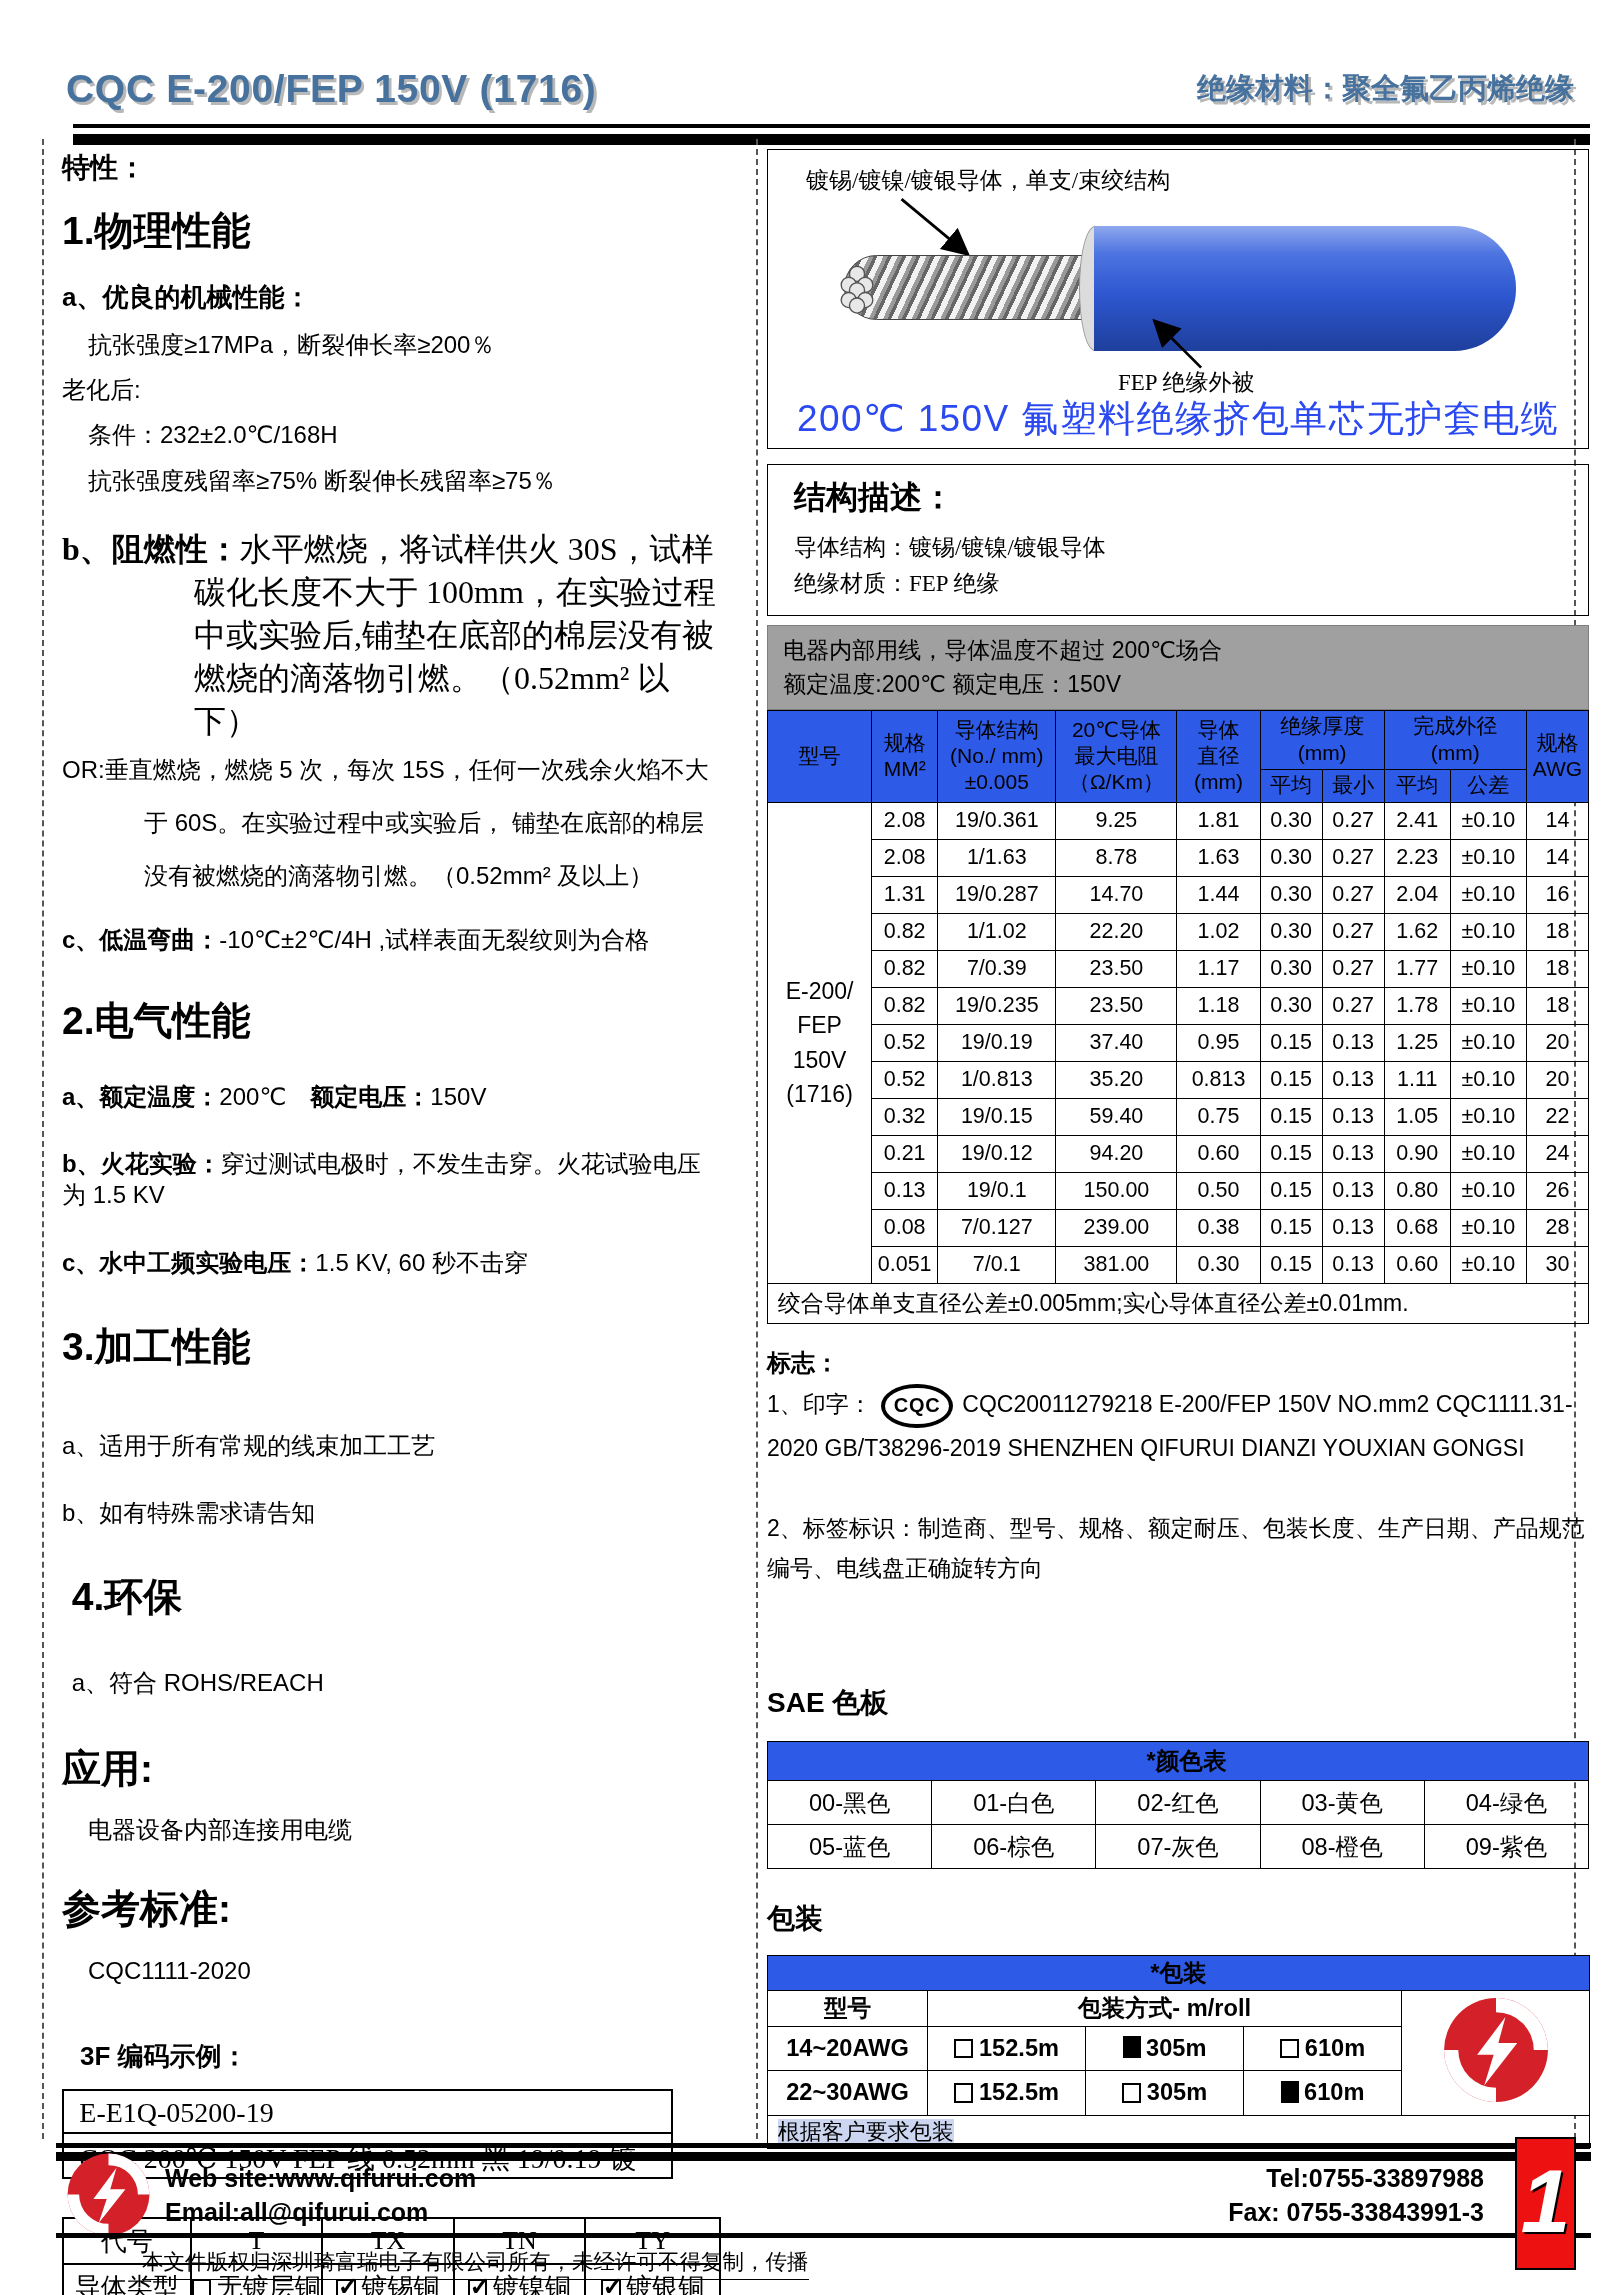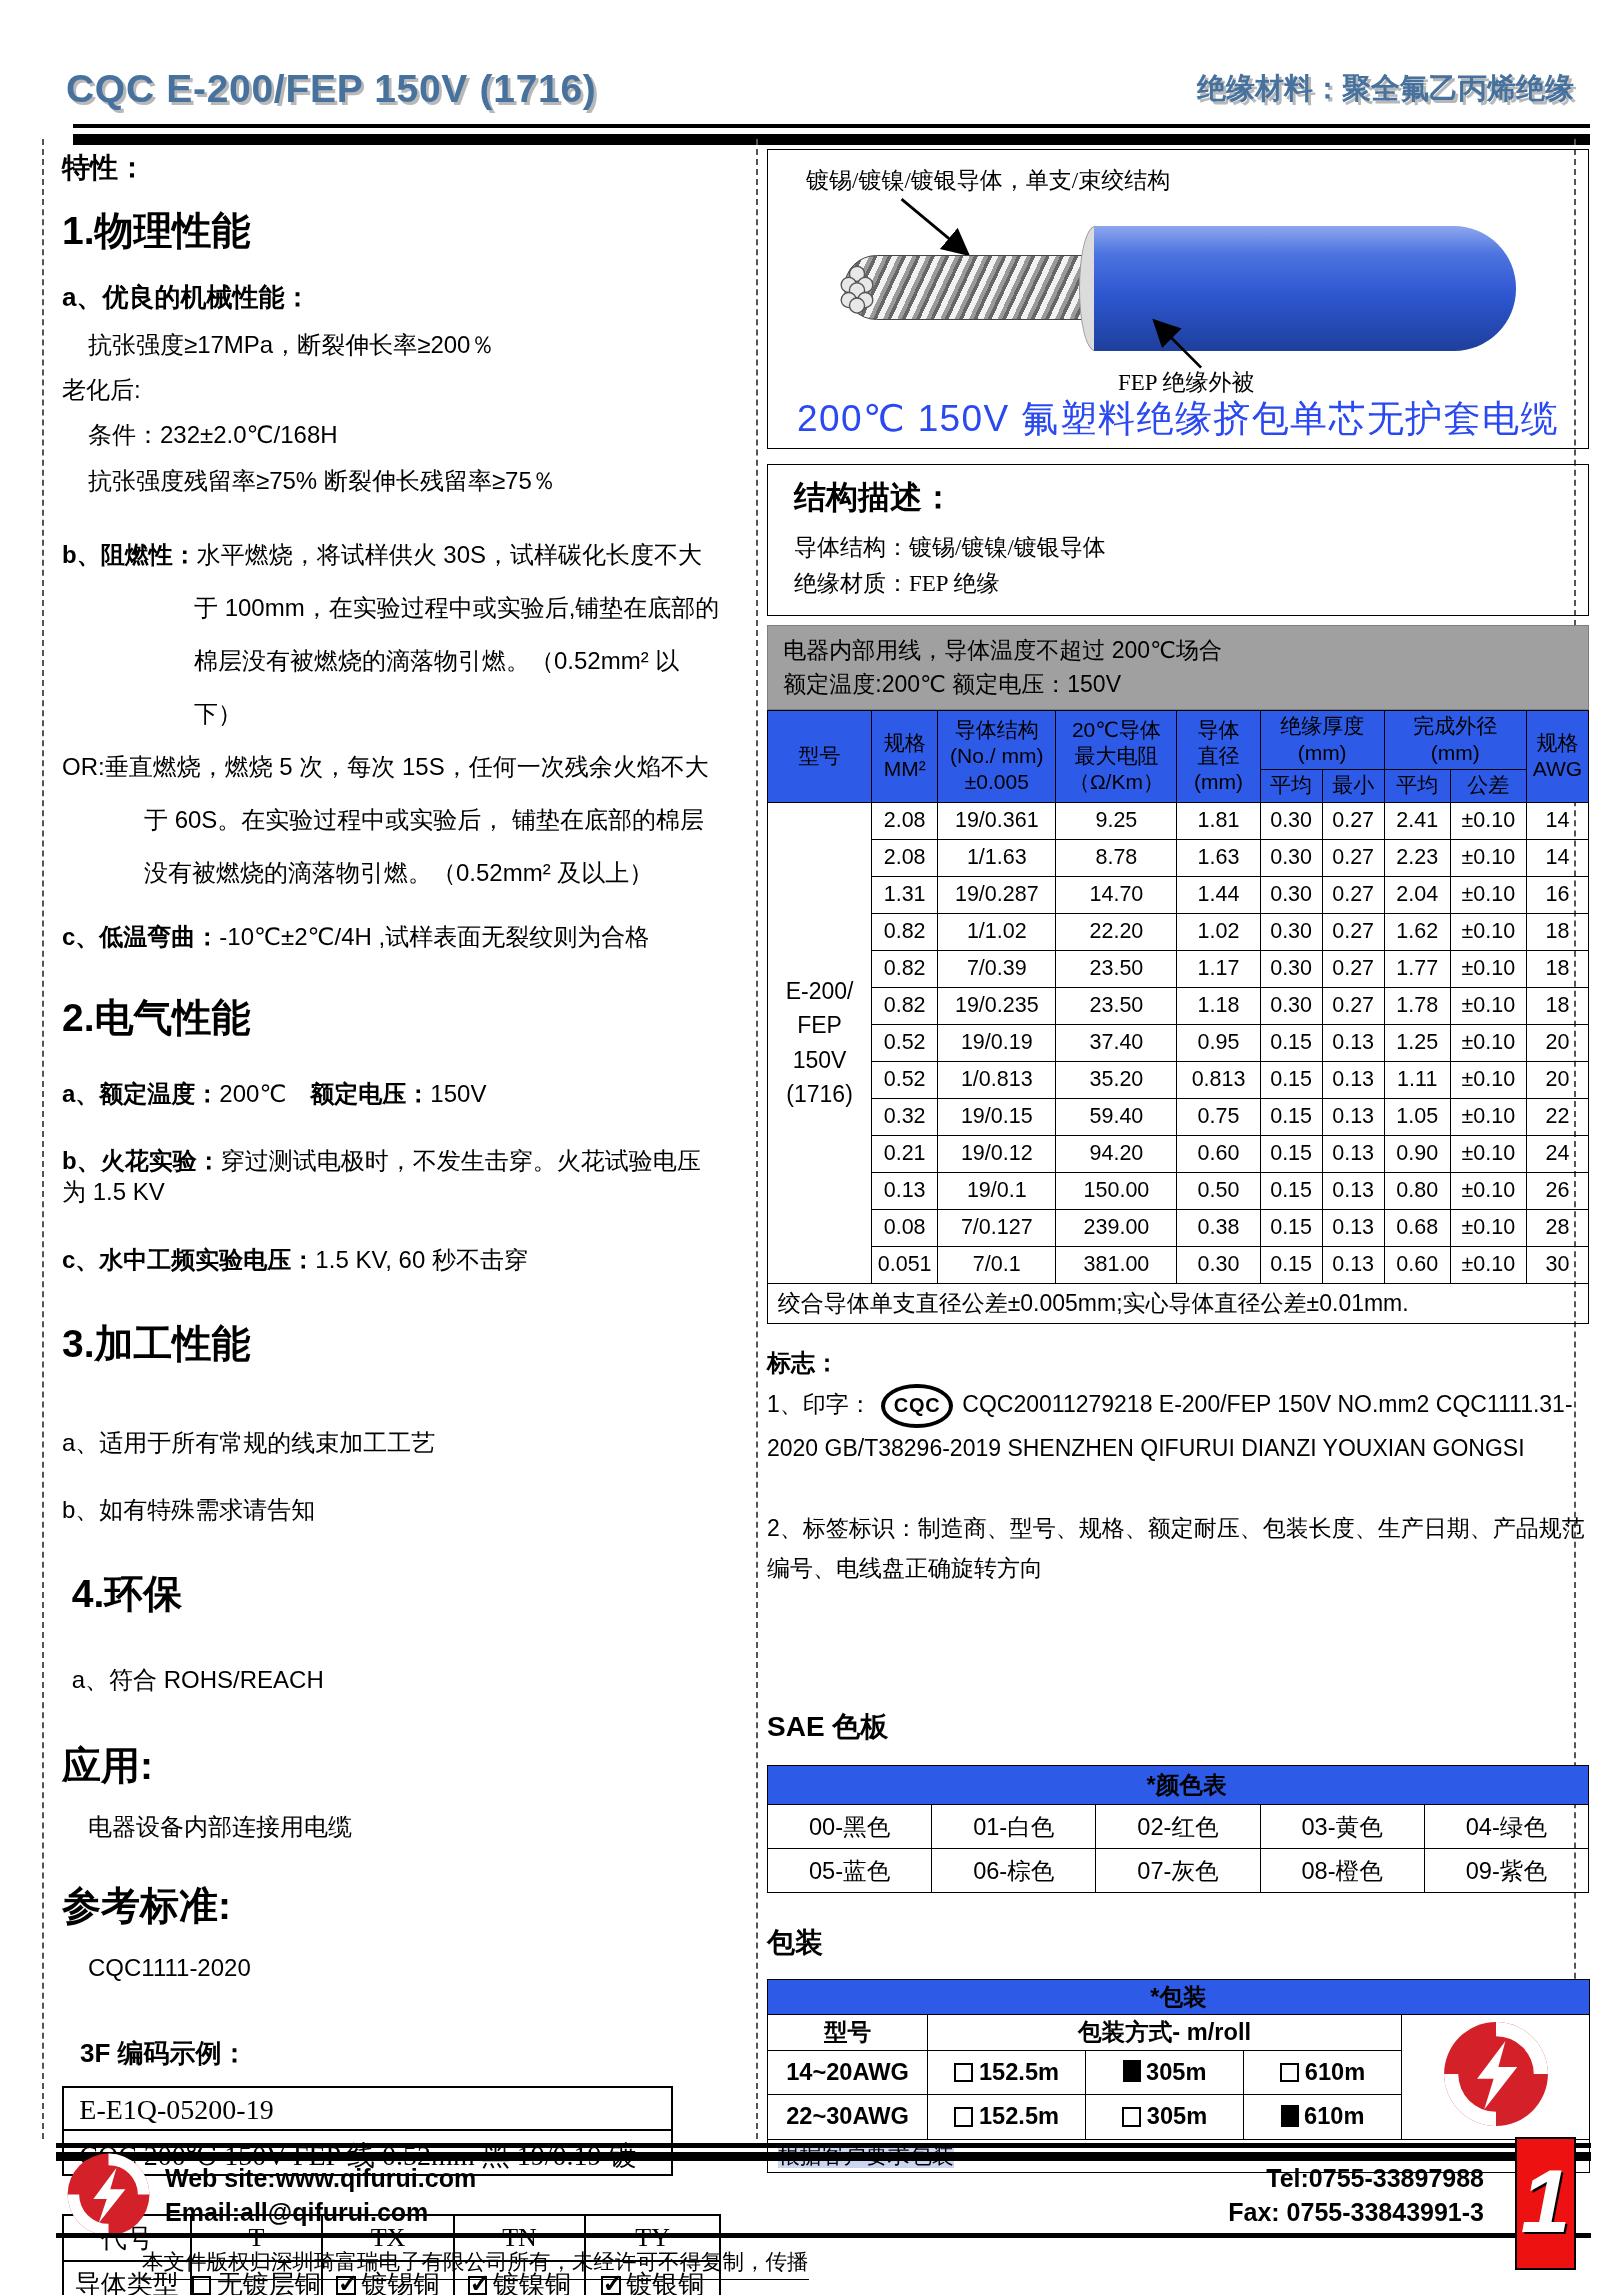--- a/index.html
+++ b/index.html
@@ -23,21 +23,21 @@
   
   .lcol { position:absolute; left:62px; top:149px; width:659px; }
   .rcol { position:absolute; left:767px; top:149px; width:822px; }
 
   
   .tex { font-size:28px; font-weight:bold; }
   .h1 { font-size:39px; font-weight:bold; }
   .lbl { font-weight:bold; }
   .ln  { font-size:24px; line-height:1.3; }
   .ind { padding-left:26px; }
-  .hang { font-size:24px; line-height:53px; padding-left:132px; text-indent:-132px; }
+  .hang { font-size:32px; line-height:43px; padding-left:132px; text-indent:-132px;font-family:Liberation Serif, serif; }
   .hang2 { font-size:24px; line-height:53px; padding-left:82px; text-indent:-82px; }
 
   
   .codebox { margin-top:15.3px; border:2.1px solid #000; width:611px; }
   .codebox div { font-size:28px; padding:5.6px 15.3px; height:43px; }
   .codebox div:first-child { border-bottom:2.1px solid #000; }
 
   
   table { border-collapse:collapse; }
   .dh { margin-top:38px; width:659px; }
@@ -440,21 +440,21 @@
           </tr>
       </tbody>
     </table>
 
     <div class="marks">
       <div class="mh">标志：</div>
       <p><span>1、印字：</span><span class="badge">CQC</span><span>CQC20011279218  E-200/FEP  150V  NO.mm2  CQC1111.31-2020 GB/T38296-2019 SHENZHEN QIFURUI DIANZI YOUXIAN GONGSI</span></p>
       <p class="m2">2、标签标识：制造商、型号、规格、额定耐压、包装长度、生产日期、产品规范编号、电线盘正确旋转方向</p>
     </div>
 
-    <div class="secttl" style="margin-top:120px;">SAE 色板</div>
+    <div class="secttl" style="margin-top:96px;">SAE 色板</div>
     <table class="ctab">
       <tbody>
           <tr>
             <td class="bluehd" colspan="5">*颜色表</td>
           </tr>
       <tr>
         <td>00-黑色</td>
         <td>01-白色</td>
         <td>02-红色</td>
         <td>03-黄色</td>

